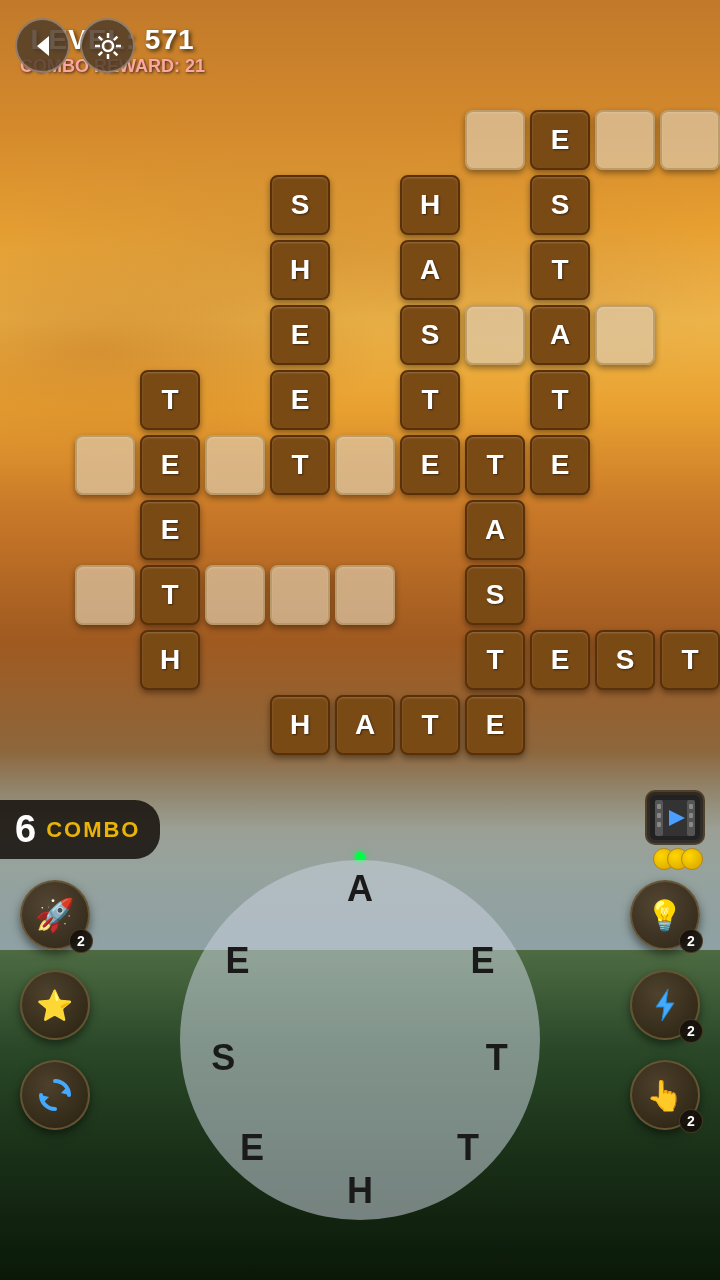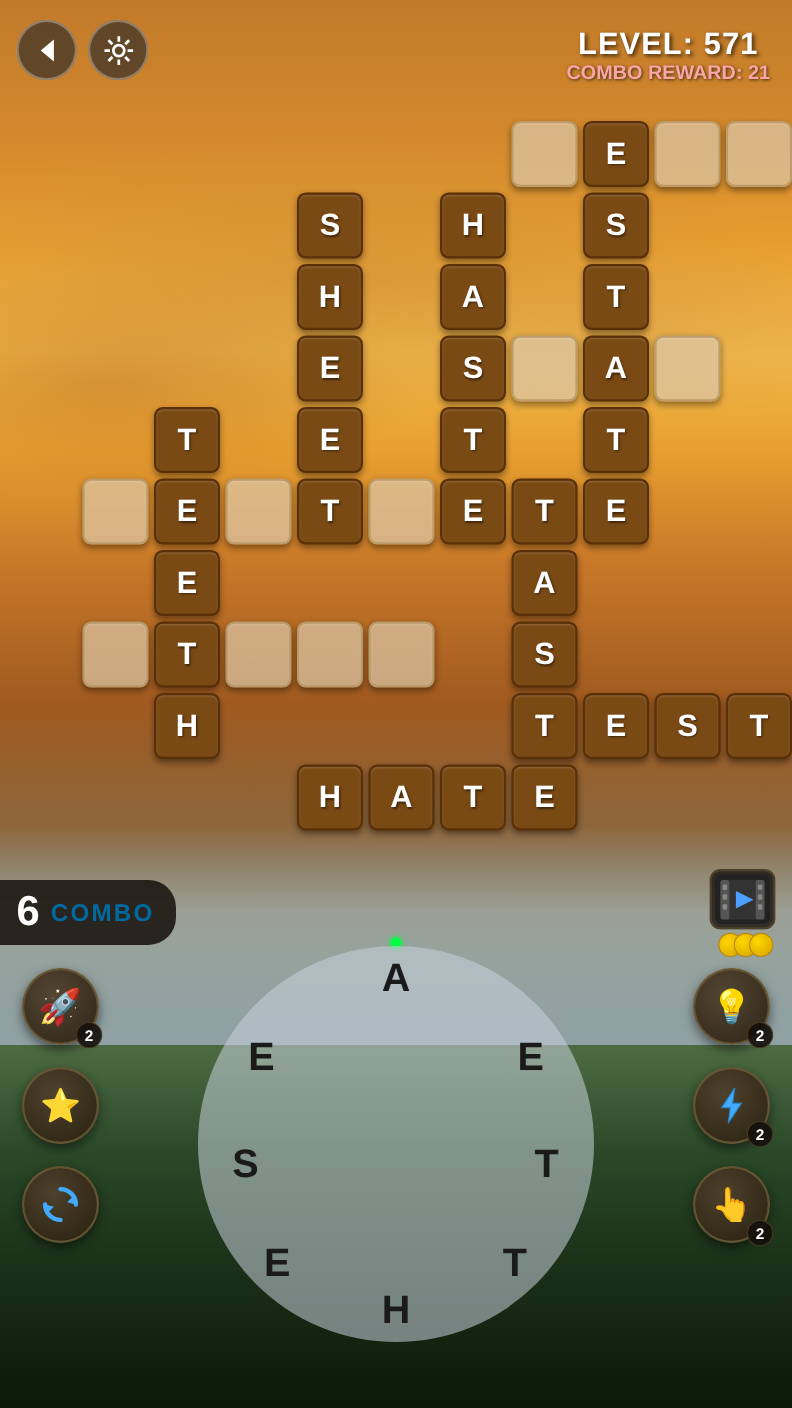--- a/index.html
+++ b/index.html
@@ -55,21 +55,21 @@
       pointer-events: none;
     }
 
     
     #header {
       position: absolute;
       top: 0; left: 0; right: 0;
       height: 100px;
       display: flex;
       align-items: center;
-      justify-content: flex-end;
+      justify-content: flex-start;
       padding: 2px 20px;
     }
 
     #back-btn {
       position: absolute;
       left: 15px;
       top: 18px;
       width: 55px; height: 55px;
       background: rgba(80,60,40,0.85);
       border-radius: 50%;
@@ -179,21 +179,21 @@
       display: flex; align-items: center; gap: 10px;
     }
 
     #combo-number {
       color: #fff;
       font-size: 38px;
       font-weight: 900;
     }
 
     #combo-label {
-      color: #0369a1;
+      color: #eab308;
       font-size: 22px;
       font-weight: 700;
       letter-spacing: 2px;
     }
 
     
     #video-btn {
       position: absolute;
       top: -5px; right: 15px;
       width: 65px;

